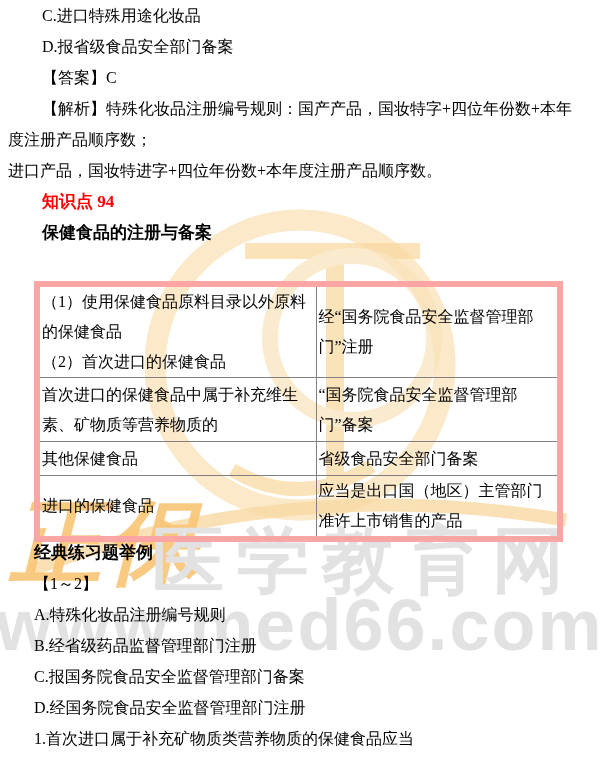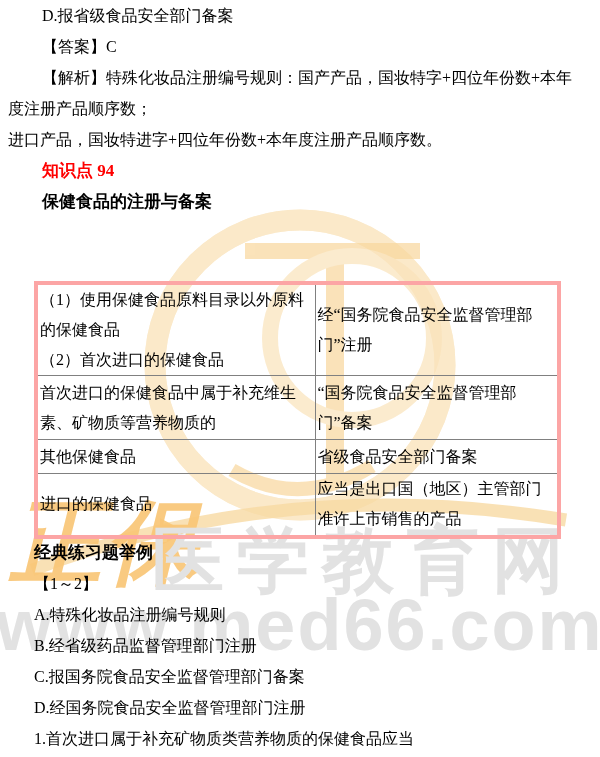--- a/index.html
+++ b/index.html
@@ -54,21 +54,21 @@
     table-layout:fixed;
     background:transparent;
     font-size:16px;
   }
   .reg-table td {
     border:1px solid #808080;
     vertical-align:middle;
     padding:0 2px;
     line-height:30px;
   }
-  .reg-table { border:4px solid #fca5a5;padding-left:32px; }
+  .reg-table { border:6px solid #fca5a5;padding-left:32px; }
   .col-l { width:279px; }
   .col-r { width:244px; }
   tr.r1 { height:91px; }
   tr.r2 { height:64px; }
   tr.r3 { height:34px;margin-left:40px; }
   tr.r4 { height:63px; }
 </style>
 </head>
 <body>
 
@@ -90,20 +90,21 @@
       <path d="M 160 518 L 186 532 L 160 546 Z" fill="#f8c676" opacity="0.9"></path>
     </svg>
     <div class="wm-brand">正保</div>
     <div class="wm-site">医学教育网</div>
     <div class="wm-url">www.med66.com</div>
   </div>
 
   <div class="content">
 
     <div class="sec-top">
+      <p class="ln ind">C.进口特殊用途化妆品</p>
       <p class="ln ind">D.报省级食品安全部门备案</p>
       <p class="ln ind">【答案】C</p>
       <p class="ln ind">【解析】特殊化妆品注册编号规则：国产产品，国妆特字+四位年份数+本年</p>
       <p class="ln">度注册产品顺序数；</p>
       <p class="ln">进口产品，国妆特进字+四位年份数+本年度注册产品顺序数。</p>
       <p class="ln ind kp-label">知识点 94</p>
       <p class="ln ind kp-title">保健食品的注册与备案</p>
     </div>
 
     <table class="reg-table">

